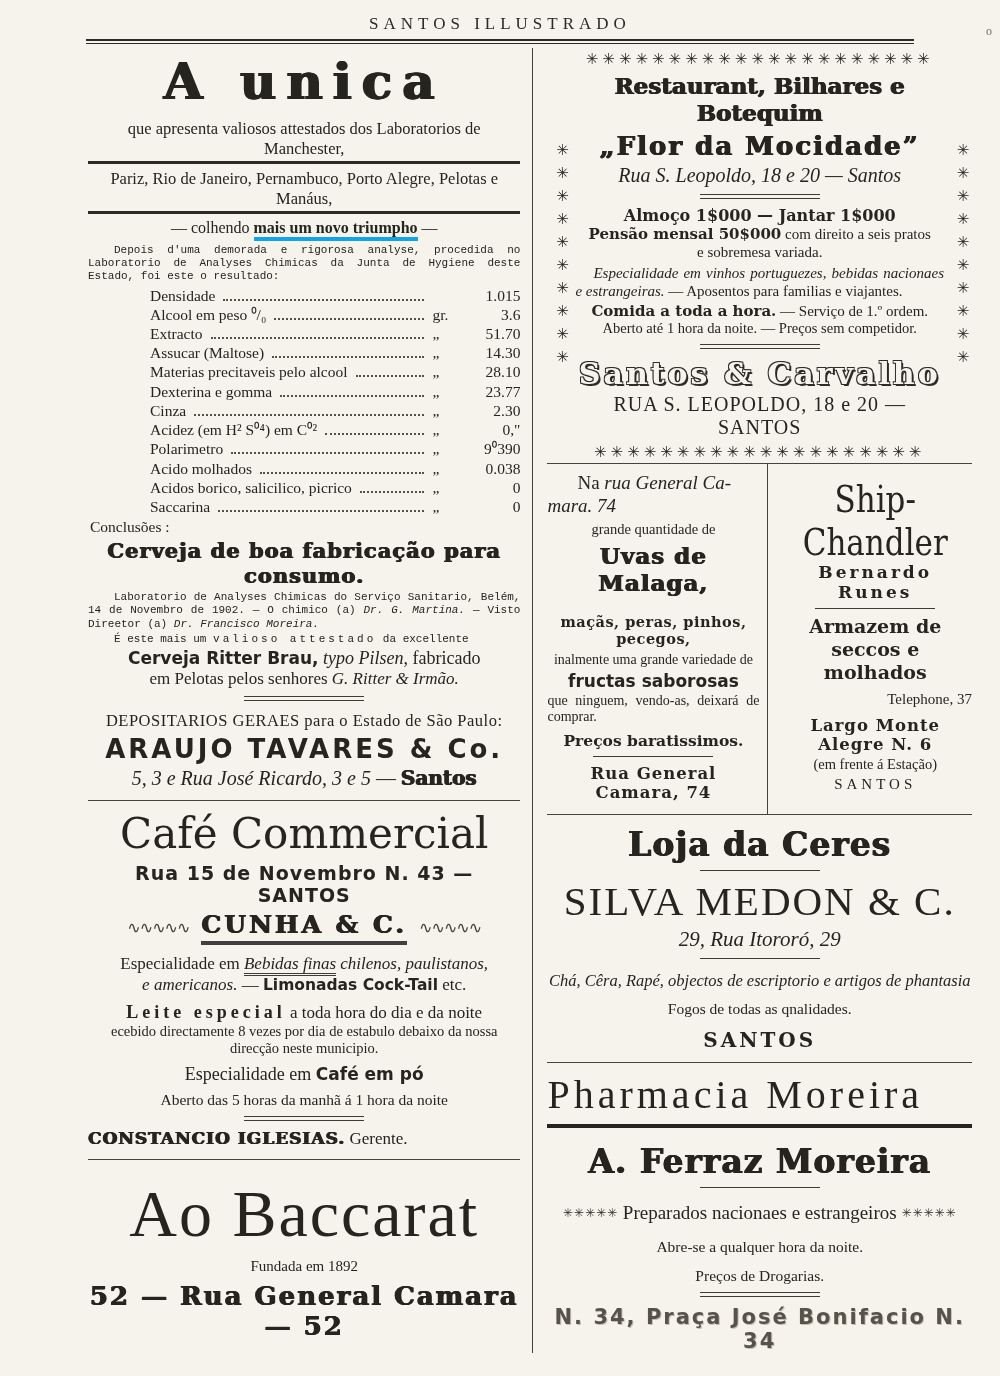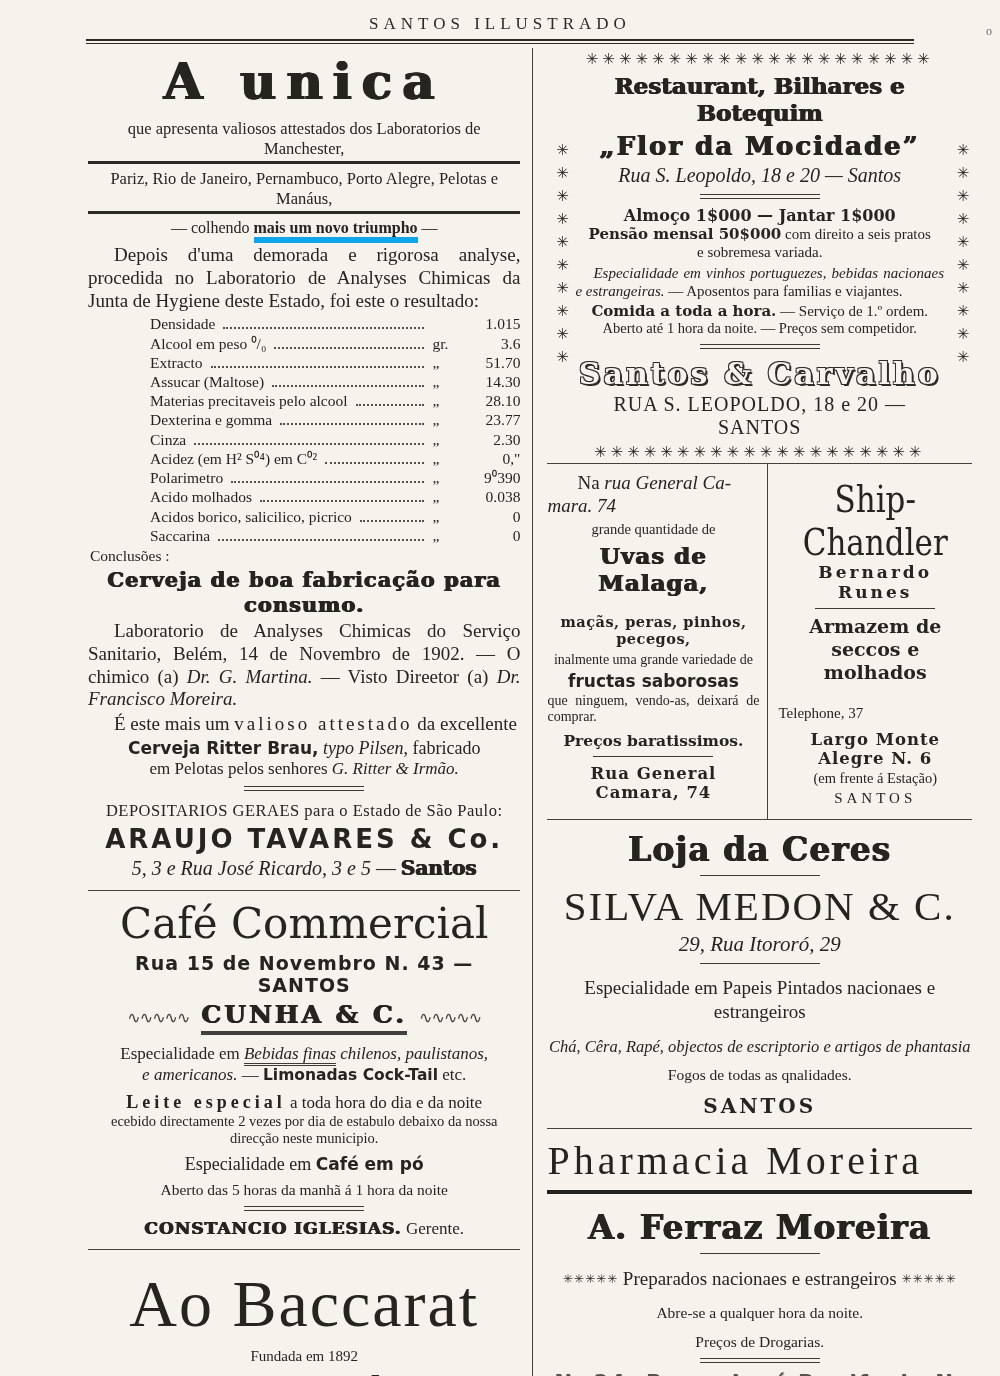--- a/index.html
+++ b/index.html
@@ -17,22 +17,22 @@
   .rs{width:120px;margin:6px auto;border-top:1px solid #3e3b34;height:0;}
   .rd{width:120px;margin:7px auto;border-top:1px solid #3e3b34;border-bottom:1px solid #3e3b34;height:3px;}
   .b{font-weight:bold;}
   .it{font-style:italic;}
   .fat{text-shadow:0.6px 0 currentColor,-0.6px 0 currentColor;}
   
   .unica-title{text-align:center;font-family:"DejaVu Serif",serif;font-weight:bold;font-size:50px;
                letter-spacing:10px;margin:4px 0 8px;text-shadow:1px 0 currentColor,-1px 0 currentColor;}
   .unica-sub{text-align:center;font-size:16.5px;border-bottom:3px solid #2b2a24;padding-bottom:2px;margin:0 0 5px;}
   .tri{text-align:center;font-size:16px;margin:5px 0 7px;}
-  .tri .u2{border-bottom:6px solid #0ea5e9;padding-bottom:1px;margin-top:36px;}
-  .body-p{font-size:19px;line-height:1.2;text-align:justify;text-indent:26px;margin:2px 0;}
+  .tri .u2{border-bottom:4px solid #0ea5e9;padding-bottom:1px;margin-top:36px;}
+  .body-p{font-size:11px;line-height:1.2;text-align:justify;text-indent:26px;margin:2px 0;font-family:Liberation Mono, monospace;}
   .atable{margin:2px 0 2px 62px;font-size:15.5px;}
   .arow{display:flex;align-items:baseline;line-height:1.24;}
   .arow .lbl{white-space:nowrap;}
   .arow .lead{flex:1;border-bottom:2px dotted #55514a;margin:0 8px;height:0.68em;min-width:8px;}
   .arow .unit{width:30px;flex:none;}
   .arow .val{width:58px;flex:none;text-align:right;}
   .concl-label{font-size:15.5px;margin:2px 0 0 2px;}
   .concl{text-align:center;font-family:"DejaVu Serif",serif;font-weight:bold;font-size:21px;letter-spacing:1px;margin:2px 0 3px;}
   .sp{letter-spacing:3px;}
   .brand1{text-align:center;font-size:18px;margin-top:2px;}
@@ -51,21 +51,21 @@
   .cafe-firm .wave{font-size:16px;color:#46433c;letter-spacing:-1px;}
   .cafe-esp{text-align:center;font-size:17px;line-height:1.25;}
   .cafe-esp .u3{border-bottom:3px double #3e3b34;}
   .cafe-esp .b{font-family:"DejaVu Sans",sans-serif;font-size:15.5px;}
   .leite{text-align:center;font-size:17px;margin-top:6px;}
   .leite .b{letter-spacing:4px;font-size:18px;}
   .leite2{text-align:center;font-size:14.5px;line-height:1.2;}
   .cafe-esp2{text-align:center;font-size:18px;margin-top:7px;}
   .cafe-esp2 .b{font-family:"DejaVu Sans",sans-serif;font-size:17px;}
   .hours{text-align:center;font-size:15.5px;margin-top:6px;}
-  .manager{text-align:center;font-size:17px;margin:6px 0 10px;}
+  .manager{font-size:17px;margin:6px 0 10px;}
   .manager .b{font-family:"DejaVu Serif",serif;letter-spacing:1px;}
   
   .bac-title{text-align:center;font-size:66px;letter-spacing:2px;margin:16px 0 6px;font-weight:normal;}
   .founded{text-align:center;font-size:15px;}
   .bac-addr{text-align:center;font-family:"DejaVu Serif",serif;font-weight:bold;font-size:26px;letter-spacing:2px;margin:6px 0 2px;}
   
   .rest{display:grid;grid-template-columns:24px 1fr 24px;margin-top:2px;}
   .stars-row{grid-column:1/4;font-family:"DejaVu Sans",sans-serif;font-size:15px;letter-spacing:4px;
              text-align:center;white-space:nowrap;overflow:hidden;color:#26241f;}
   .stars-col{writing-mode:vertical-rl;text-orientation:upright;font-family:"DejaVu Sans",sans-serif;
@@ -95,21 +95,21 @@
   .uv-title{text-align:center;font-family:"DejaVu Serif",serif;font-weight:bold;font-size:23px;letter-spacing:1px;margin:4px 0 3px;}
   .fruits{text-align:center;font-family:"DejaVu Serif",serif;font-weight:bold;font-size:14.5px;letter-spacing:0.5px;margin-top:17px;}
   .uv4{text-align:center;font-size:14px;margin-top:5px;line-height:1.2;}
   .uv-title2{text-align:center;font-family:"DejaVu Sans",sans-serif;font-weight:bold;font-size:17px;margin:2px 0;}
   .uv5{font-size:14px;line-height:1.2;text-align:justify;}
   .uv-precos{text-align:center;font-family:"DejaVu Serif",serif;font-weight:bold;font-size:15.5px;margin-top:5px;}
   .uv-addr{text-align:center;font-family:"DejaVu Serif",serif;font-weight:bold;font-size:16.5px;letter-spacing:1px;margin-top:7px;}
   .ship-title{text-align:center;font-family:"DejaVu Serif",serif;font-size:31px;transform:scaleY(1.18);transform-origin:center top;margin:8px 0 12px;}
   .ship-name{text-align:center;font-family:"DejaVu Serif",serif;font-weight:bold;font-size:17px;letter-spacing:3px;margin-top:6px;}
   .ship-line{text-align:center;font-family:"DejaVu Serif",serif;font-weight:bold;font-size:19px;line-height:1.2;margin-top:6px;}
-  .ship-phone{text-align:left;font-size:15px;margin-top:21px;}
+  .ship-phone{text-align:right;font-size:15px;margin-top:7px;}
   .ship-addr{text-align:center;font-family:"DejaVu Serif",serif;font-weight:bold;font-size:16.5px;letter-spacing:1px;margin-top:8px;}
   .ship-addr2{text-align:center;font-size:14.5px;margin-top:2px;}
   .ship-city{text-align:center;font-size:15px;letter-spacing:4px;margin-top:3px;}
   
   .ceres{padding:10px 0 10px;border-bottom:1px solid #46433c;}
   .ceres-title{text-align:center;font-family:"DejaVu Serif",serif;font-weight:bold;font-size:33px;letter-spacing:1px;}
   .ceres-firm{text-align:center;font-size:41px;letter-spacing:2px;margin:6px 0 2px;}
   .ceres-addr{text-align:center;font-style:italic;font-size:21px;}
   .ceres-esp{text-align:center;font-size:19px;margin-top:12px;line-height:1.3;}
   .ceres-goods{text-align:center;font-style:italic;font-size:16.5px;margin-top:12px;}
@@ -238,21 +238,21 @@
       <section>
         <div class="cafe-title">Café Commercial</div>
         <div class="cafe-addr">Rua 15 de Novembro N. 43 — SANTOS</div>
         <div class="cafe-firm">
             <span class="wave">∿∿∿∿∿</span>
             <span class="name fat">CUNHA &amp; C.</span>
             <span class="wave">∿∿∿∿∿</span>
           </div>
         <div class="cafe-esp"><span>Especialidade em </span><span class="it u3">Bebidas finas</span><span class="it"> chilenos, paulistanos,</span><br><span class="it">e americanos.</span><span> — </span><span class="b">Limonadas Cock-Tail</span><span> etc.</span></div>
         <div class="leite"><span class="b">Leite especial</span><span> a toda hora do dia e da noite</span></div>
-        <div class="leite2">ecebido directamente 2 vezes por dia de estabulo debaixo da nossa direcção neste municipio.</div>
+        <div class="leite2">ecebido directamente 8 vezes por dia de estabulo debaixo da nossa direcção neste municipio.</div>
         <div class="cafe-esp2"><span>Especialidade em </span><span class="b">Café em pó</span></div>
         <div class="hours">Aberto das 5 horas da manhã á 1 hora da noite</div>
         <div class="rd"></div>
         <div class="manager"><span class="b fat">CONSTANCIO IGLESIAS.</span><span> Gerente.</span></div>
       </section>
 
       <hr class="full">
 
       <section>
         <div class="bac-title">Ao Baccarat</div>
@@ -310,21 +310,20 @@
           <div class="ship-city">SANTOS</div>
         </section>
       </div>
 
       <section class="ceres">
         <div class="ceres-title fat">Loja da Ceres</div>
         <div class="rs"></div>
         <div class="ceres-firm">SILVA MEDON &amp; C.</div>
         <div class="ceres-addr">29, Rua Itororó, 29</div>
         <div class="rs"></div>
-        <div class="ceres-esp">Especialidade em Papeis Pintados nacionaes e estrangeiros</div>
         <div class="ceres-goods">Chá, Cêra, Rapé, objectos de escriptorio e artigos de phantasia</div>
         <div class="ceres-fogos">Fogos de todas as qnalidades.</div>
         <div class="ceres-city">SANTOS</div>
       </section>
 
       <section>
         <div class="pharm-title">Pharmacia Moreira</div>
         <hr class="pharm-heavy">
         <div class="pharm-owner fat">A. Ferraz Moreira</div>
         <div class="rs"></div>

